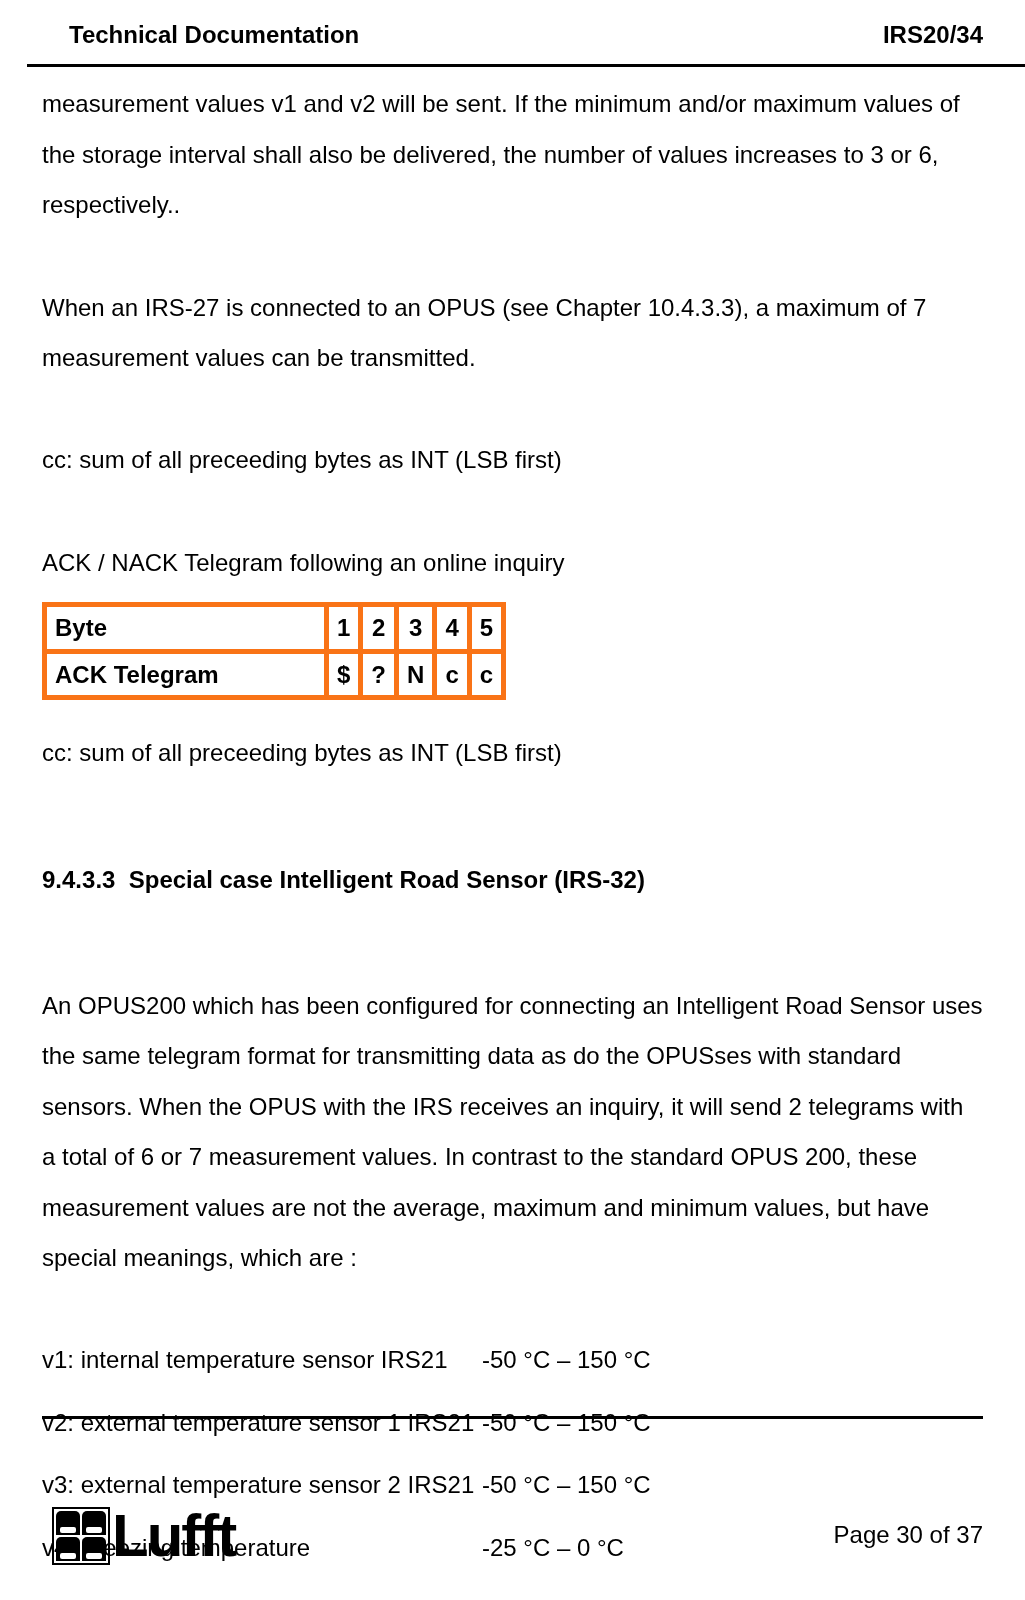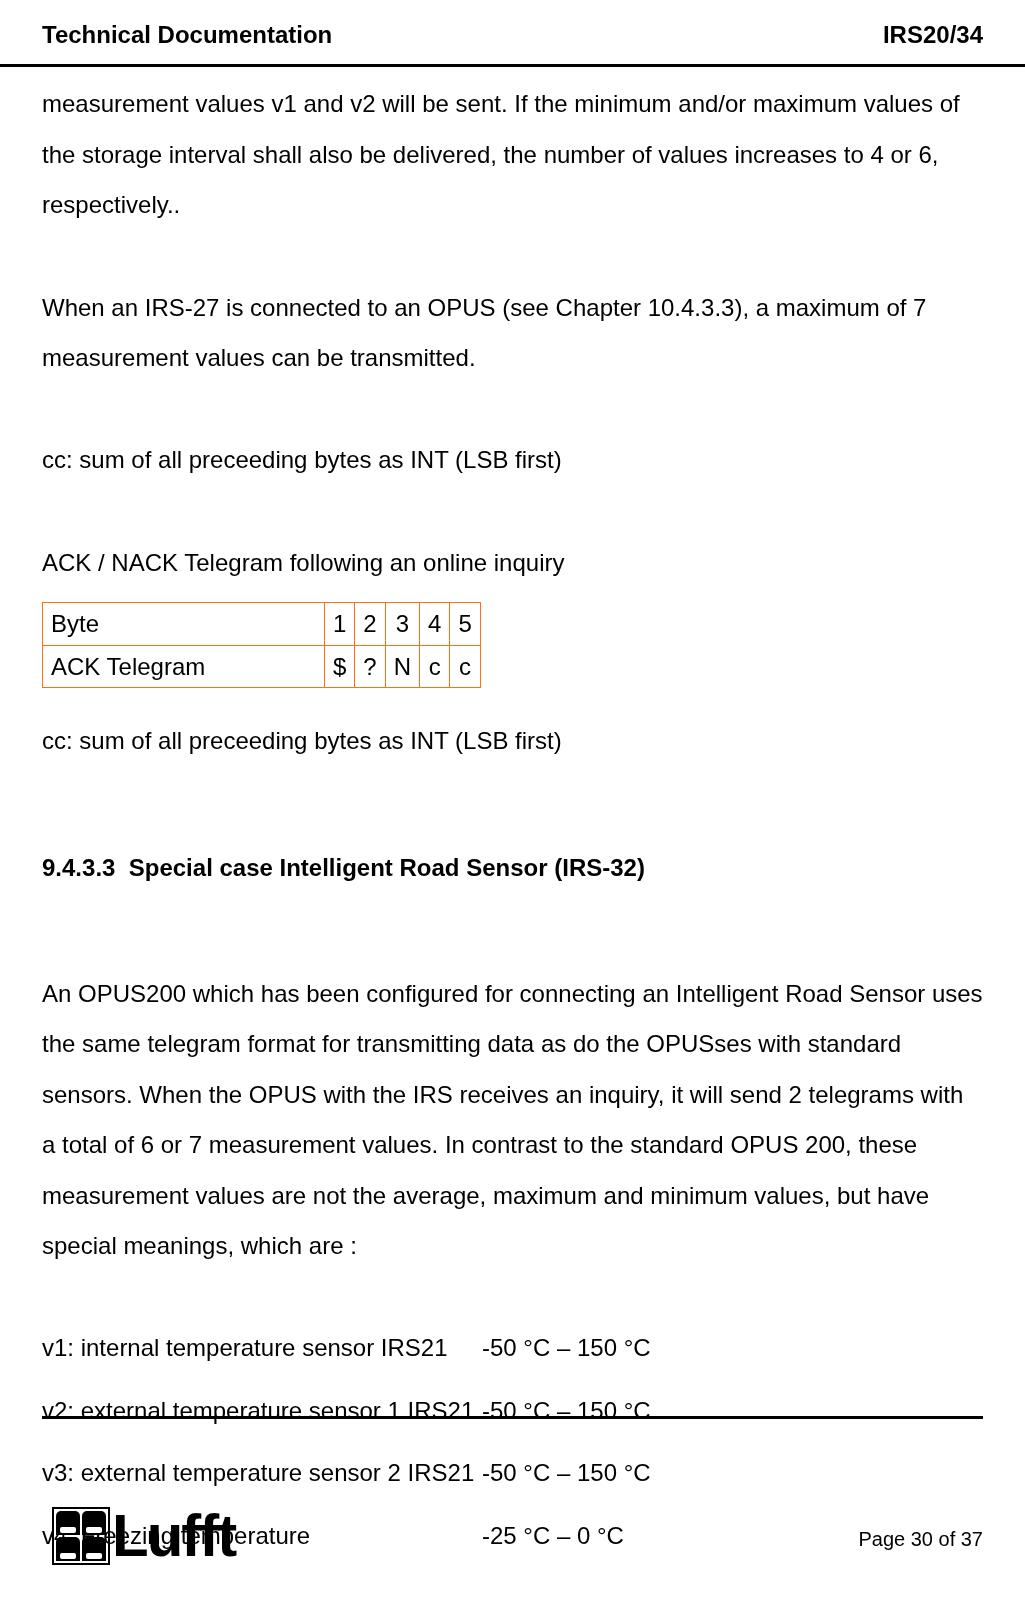--- a/index.html
+++ b/index.html
@@ -19,36 +19,37 @@
       font-size:24px;
       line-height:2.1;
     }
     .header{
       display:flex;
       justify-content:space-between;
       padding:10px var(--pad-x) 4px var(--pad-x);
       font-weight:bold;
       font-size:24px;
       border-bottom:3px solid #000;
+      margin-left:27px;
     }
     .content{
       padding: 12px var(--pad-x) 0 var(--pad-x);
     }
     .para{margin:0; text-align:left;}
     .sp{height:52px;}
     .sp-sm{height:28px;}
     .table1{
       border-collapse:collapse;
       margin-top:14px;
       font-size:24px;
     }
     .table1 td, .table1 th{
-      border:1px solid #f97316;
+      border:5px solid #f97316;
       padding:4px 8px 4px 8px;
-      font-weight:normal;
+      font-weight:bold;
       text-align:left;
       vertical-align:middle;
       line-height:1.4;
     }
     .table1 .label{min-width:282px;}
     .table1 .nc{text-align:center; min-width:24px;}
     .section-h{
       font-weight:bold;
       font-size:24px;
     }
@@ -103,35 +104,35 @@
       border-radius:2px;
     }
     .logo-text{
       font-family: Arial, Helvetica, sans-serif;
       font-weight:900;
       font-size:60px;
       line-height:1;
       letter-spacing:-2px;
     }
     .pagenum{
-      font-size:20px;
+      font-size:24px;
       padding-bottom:6px;
     }
   </style>
 </head>
 <body>
 
 <div class="header">
   <span>Technical Documentation</span>
   <span>IRS20/34</span>
 </div>
 
 <div class="content">
 
-  <p class="para">measurement values v1 and v2 will be sent. If the minimum and/or maximum values of the storage interval shall also be delivered, the number of values increases to 4 or 6, respectively..</p>
+  <p class="para">measurement values v1 and v2 will be sent. If the minimum and/or maximum values of the storage interval shall also be delivered, the number of values increases to 3 or 6, respectively..</p>
   <div class="sp"></div>
   <p class="para">When an IRS-27 is connected to an OPUS (see Chapter 10.4.3.3), a maximum of 7 measurement values can be transmitted.</p>
   <div class="sp"></div>
   <p class="para">cc: sum of all preceeding bytes as INT (LSB first)</p>
   <div class="sp"></div>
   <p class="para">ACK / NACK Telegram following an online inquiry</p>
 
   <table class="table1">
     <tbody>
         <tr>

